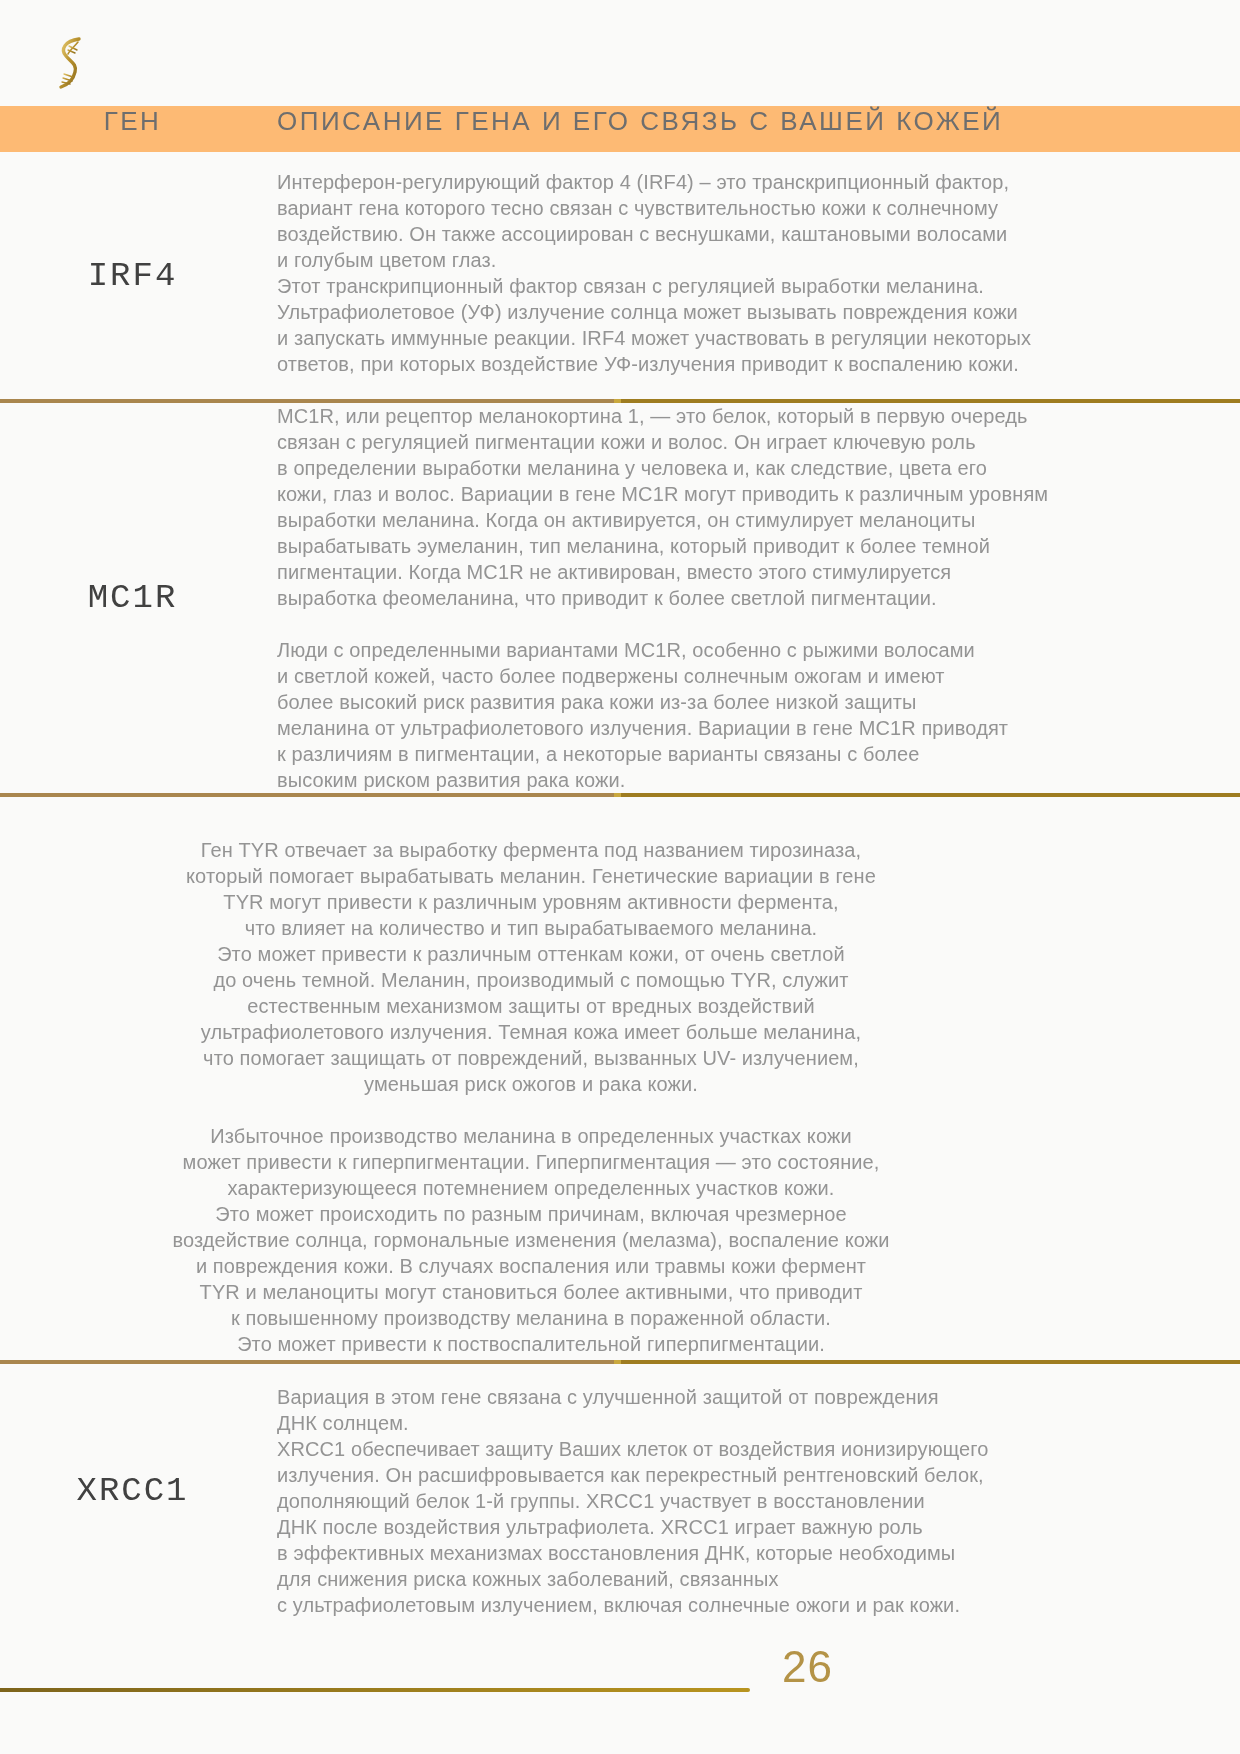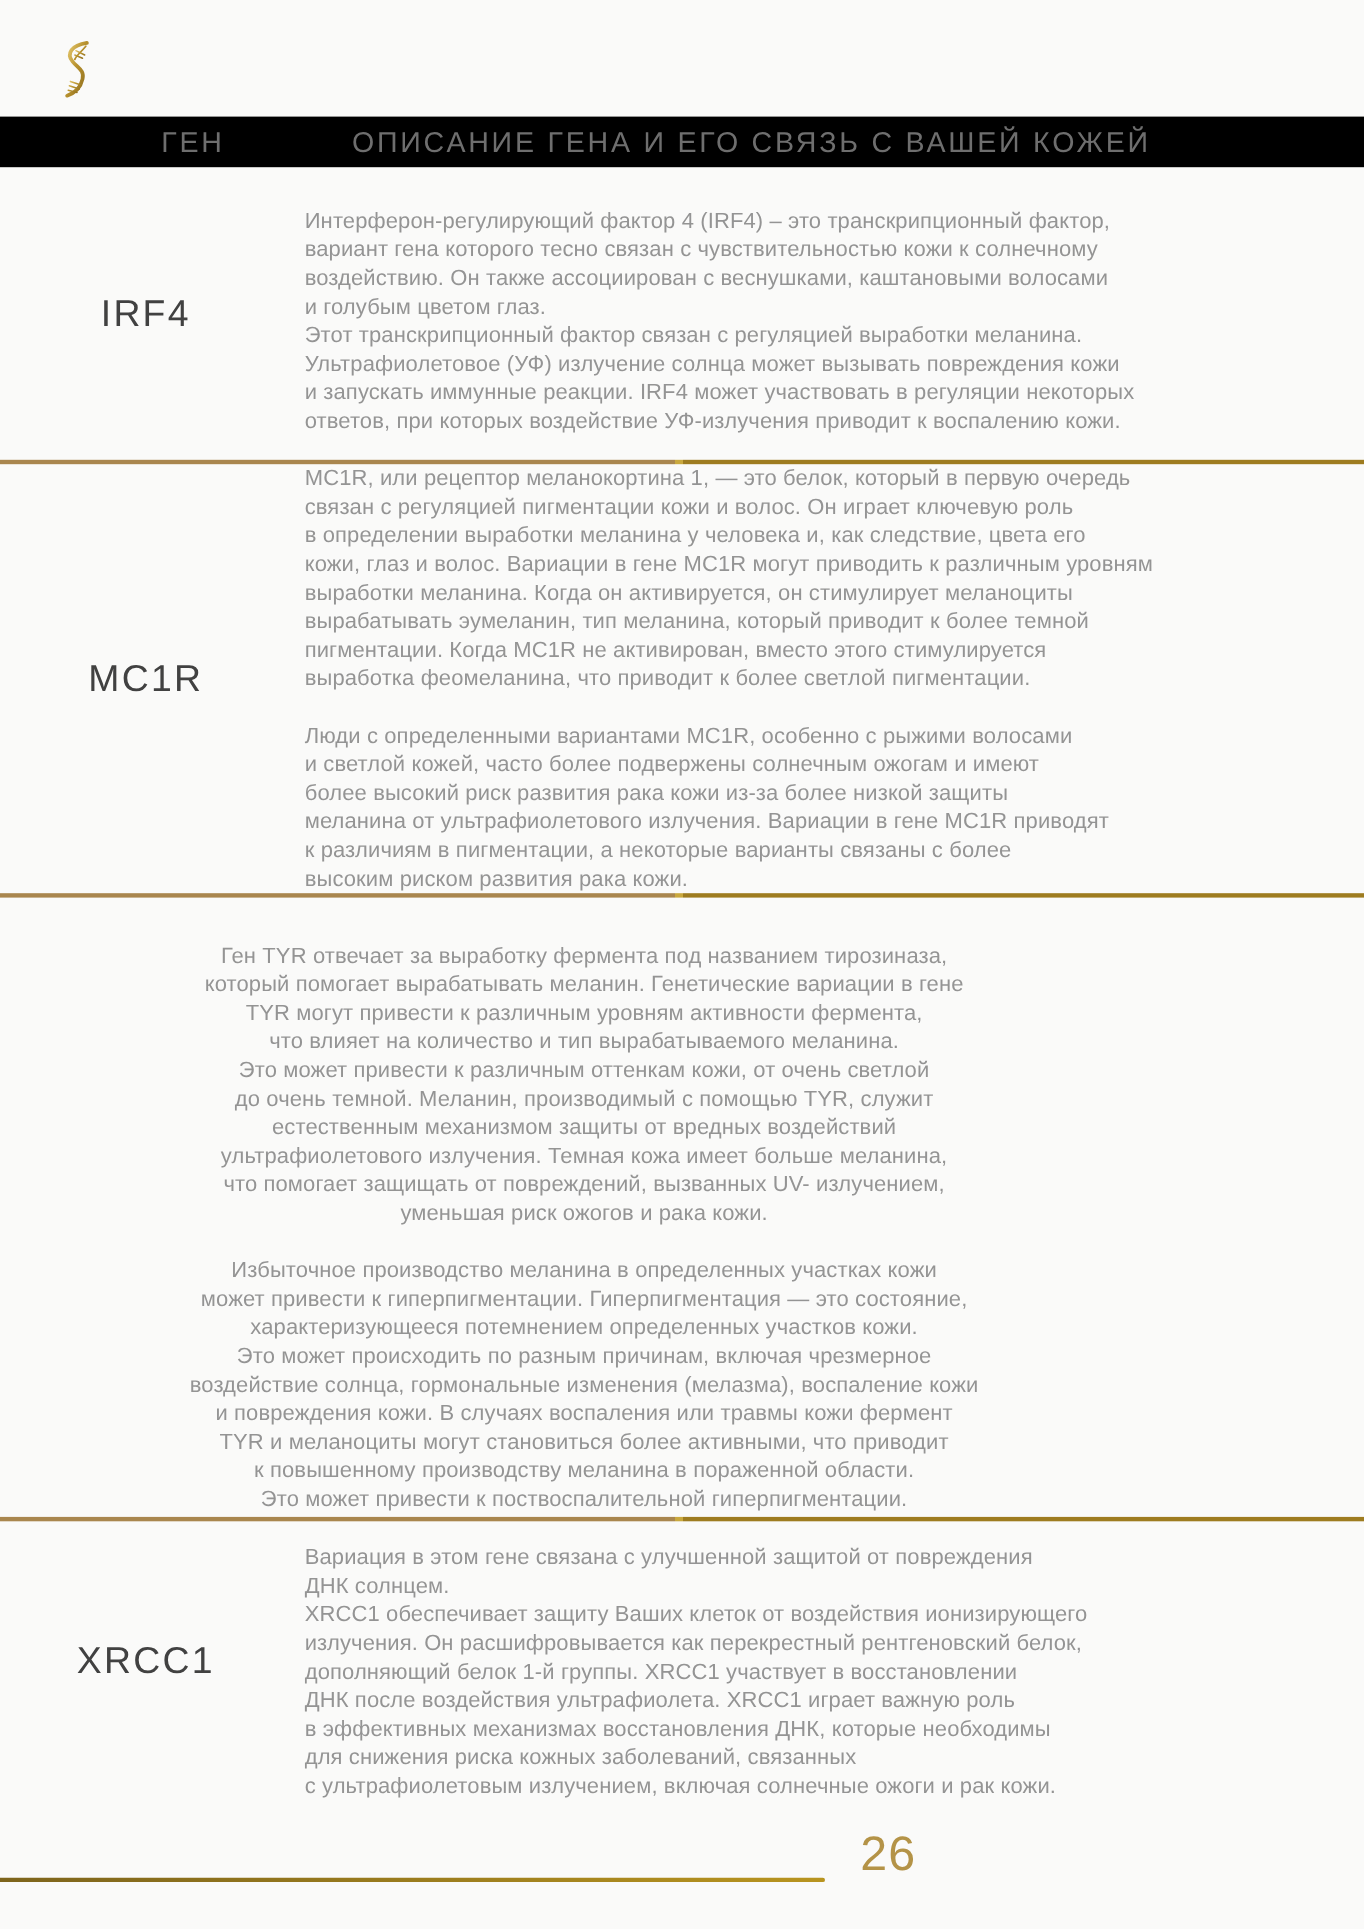--- a/index.html
+++ b/index.html
@@ -10,41 +10,40 @@
     position:relative;
     overflow:hidden;
   }
   .logo-wrap{
     padding:36px 0 0 55px;
     height:54px;
   }
   .header-band{
     margin-top:16px;
     height:46px;
-    background:#000000;
+    background:#fdba74;
     display:flex;
-    align-items:center;
-    padding-left:43px;
+    align-items:flex-start;
   }
   .col-gene{
     width:265px;
     display:flex;
     justify-content:center;
     align-items:center;
     flex-shrink:0;
   }
   .header-gene-label,.header-desc-label{
     font-size:26px;
     font-weight:400;
     color:#6e6e6e;
     letter-spacing:2.5px;
   }
   .gene-table{width:100%;}
   .gene-row{display:flex;}
-  .gene-row .col-gene{align-items:center;}
+  .gene-row .col-gene{align-items:center;font-family:Liberation Mono, monospace;}
   .gene-name{
     font-size:34px;
     font-weight:300;
     color:#414141;
     letter-spacing:2px;
   }
   .col-desc{
     flex:1;
     padding-right:190px;
     margin-left:12px;
@@ -52,21 +51,21 @@
   .body-text{
     margin:0;
     font-size:20px;
     line-height:26px;
     font-weight:300;
     color:#949494;
     white-space:pre-line;
     letter-spacing:0.1px;
   }
   .body-text + .body-text{margin-top:26px;}
-  .row-irf4 .col-desc{padding-top:36px;padding-bottom:22px;}
+  .row-irf4 .col-desc{padding-top:17px;padding-bottom:22px;}
   .row-mc1r .col-desc{padding-bottom:0;}
   .row-tyr  .col-desc{padding-top:40px;padding-bottom:3px;text-align:center;}
   .row-xrcc1 .col-desc{padding-top:20px;padding-bottom:0;}
   .gold-separator{
     height:4px;
     width:100%;
     background:linear-gradient(to right,
       #a9864e 0%, #a9864e 49.5%,
       #c9a83e 49.5%, #c9a83e 50.1%,
       #9e7c20 50.1%, #9e7c20 100%);

